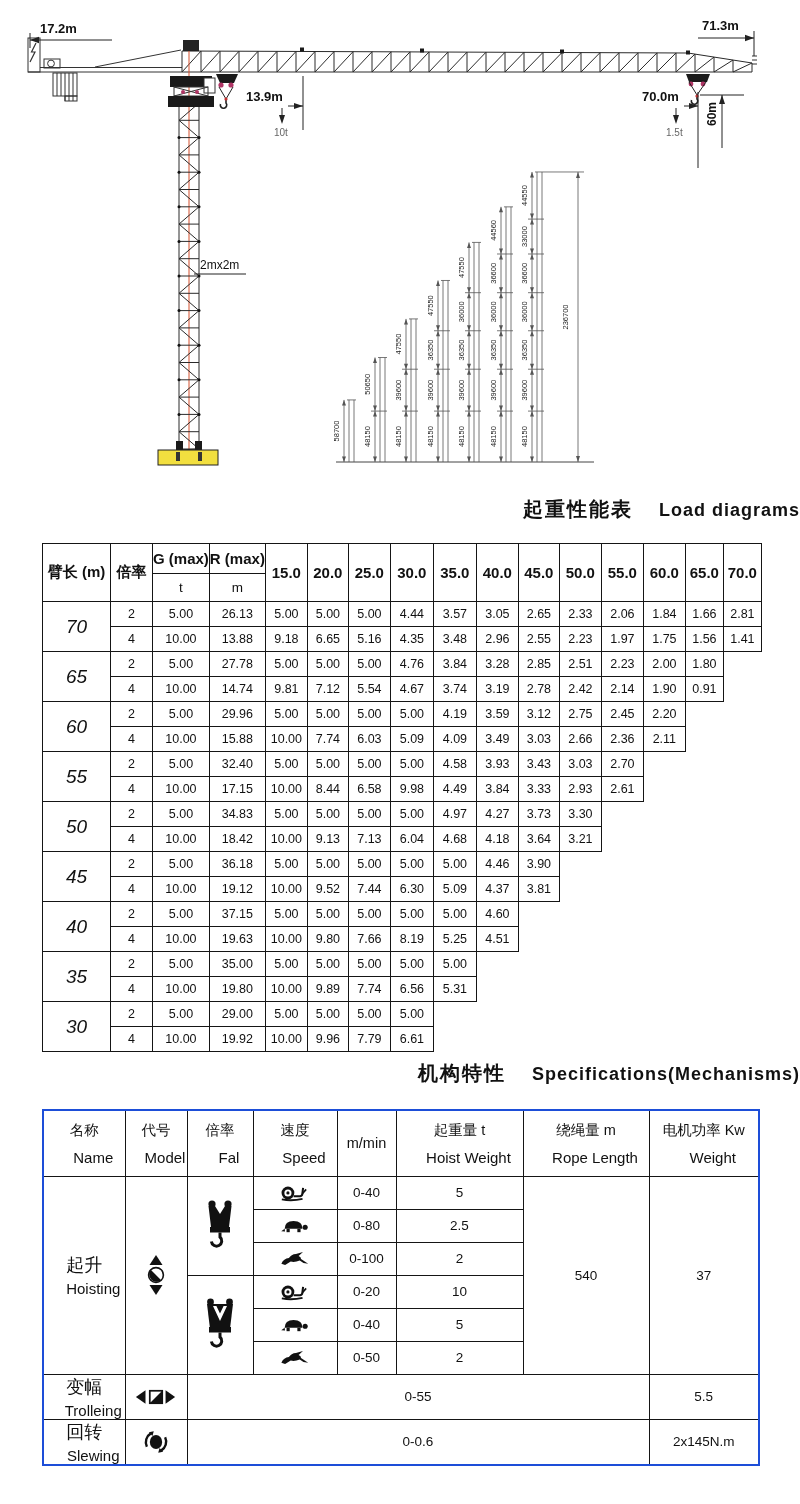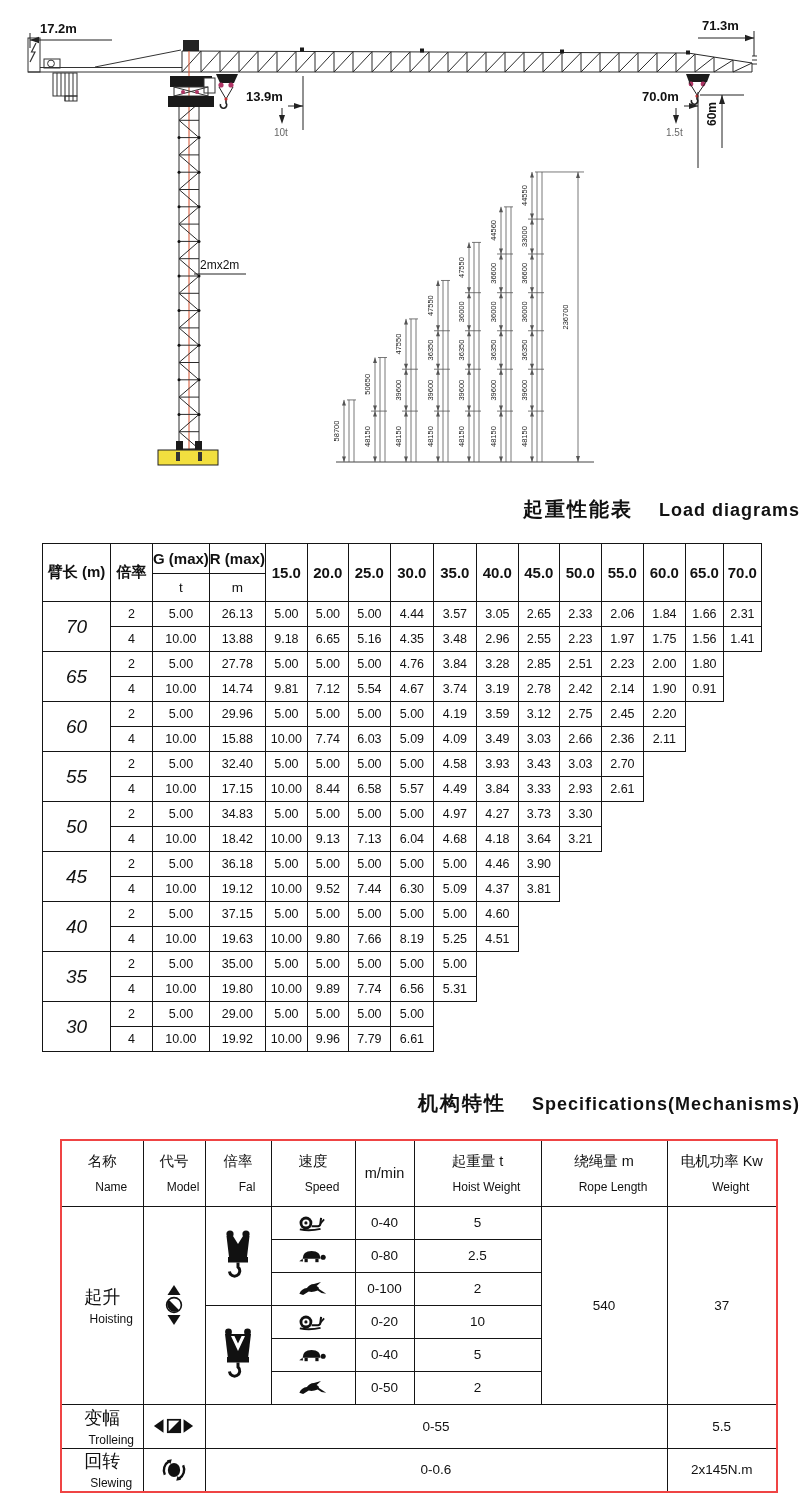--- a/index.html
+++ b/index.html
@@ -19,28 +19,28 @@
   #load-table { border-collapse:collapse; table-layout:fixed; margin:0 0 0 42px; }
   #load-table td {
     border:1px solid #151515; text-align:center; vertical-align:middle;
     font-size:12.5px; height:25px; padding:0; white-space:nowrap; overflow:hidden;
   }
   #load-table td.hd  { font-size:15px; height:30px;font-weight:bold; }
   #load-table td.hd2 { font-size:13.5px; height:28px; }
   #load-table td.boom { font-size:19px;font-style:italic; }
 
   
-  #mech-table { border-collapse:collapse; table-layout:fixed; margin:22px 0 0 60px; border:2px solid #ef4444; }
+  #mech-table { border-collapse:collapse; table-layout:fixed; margin:22px 0 0 42px; border:2px solid #1d4ed8; }
   #mech-table td {
     border:1px solid #151515; text-align:center; vertical-align:middle;
     font-size:13.5px; padding:0; white-space:nowrap; overflow:hidden;
   }
   #mech-table td.mth { height:66px; }
   #mech-table .zh { font-size:14.5px; }
-  #mech-table .en { font-size:12px; margin-top:9px;padding-left:18px; }
+  #mech-table .en { font-size:15px; margin-top:9px;padding-left:18px; }
   #mech-table .rname .zh { font-size:18px; }
   #mech-table .rname .en { margin-top:3px; }
   #mech-table tr.sp td { height:33px; }
   #mech-table tr.tall td { height:44px; }
   .icon-cell svg { display:block; margin:0 auto; }
 </style>
 </head>
 <body>
 
 <div id="drawing">
@@ -499,21 +499,21 @@
         <td>5.00</td>
         <td>5.00</td>
         <td>4.44</td>
         <td>3.57</td>
         <td>3.05</td>
         <td>2.65</td>
         <td>2.33</td>
         <td>2.06</td>
         <td>1.84</td>
         <td>1.66</td>
-        <td>2.31</td>
+        <td>2.81</td>
       </tr>
       <tr>
         <td>4</td>
         <td>10.00</td>
         <td>13.88</td>
         <td>9.18</td>
         <td>6.65</td>
         <td>5.16</td>
         <td>4.35</td>
         <td>3.48</td>
@@ -604,21 +604,21 @@
         <td>3.03</td>
         <td>2.70</td>
       </tr>
       <tr>
         <td>4</td>
         <td>10.00</td>
         <td>17.15</td>
         <td>10.00</td>
         <td>8.44</td>
         <td>6.58</td>
-        <td>5.57</td>
+        <td>9.98</td>
         <td>4.49</td>
         <td>3.84</td>
         <td>3.33</td>
         <td>2.93</td>
         <td>2.61</td>
       </tr>
       <tr>
         <td class="boom" rowspan="2">50</td>
         <td>2</td>
         <td>5.00</td>
@@ -729,21 +729,21 @@
         <td>10.00</td>
         <td>19.92</td>
         <td>10.00</td>
         <td>9.96</td>
         <td>7.79</td>
         <td>6.61</td>
       </tr>
     </tbody>
 </table>
 
-<div class="sec-title" style="margin-top:38px;padding-left:28px;">
+<div class="sec-title" style="margin-top:8px;padding-left:28px;">
   <span class="t-zh">机构特性</span><span class="t-en">Specifications(Mechanisms)</span>
 </div>
 
 <table id="mech-table">
   <colgroup>
     <col style="width:82px">
       <col style="width:62px">
       <col style="width:66px">
       <col style="width:84px">
     <col style="width:59px">

